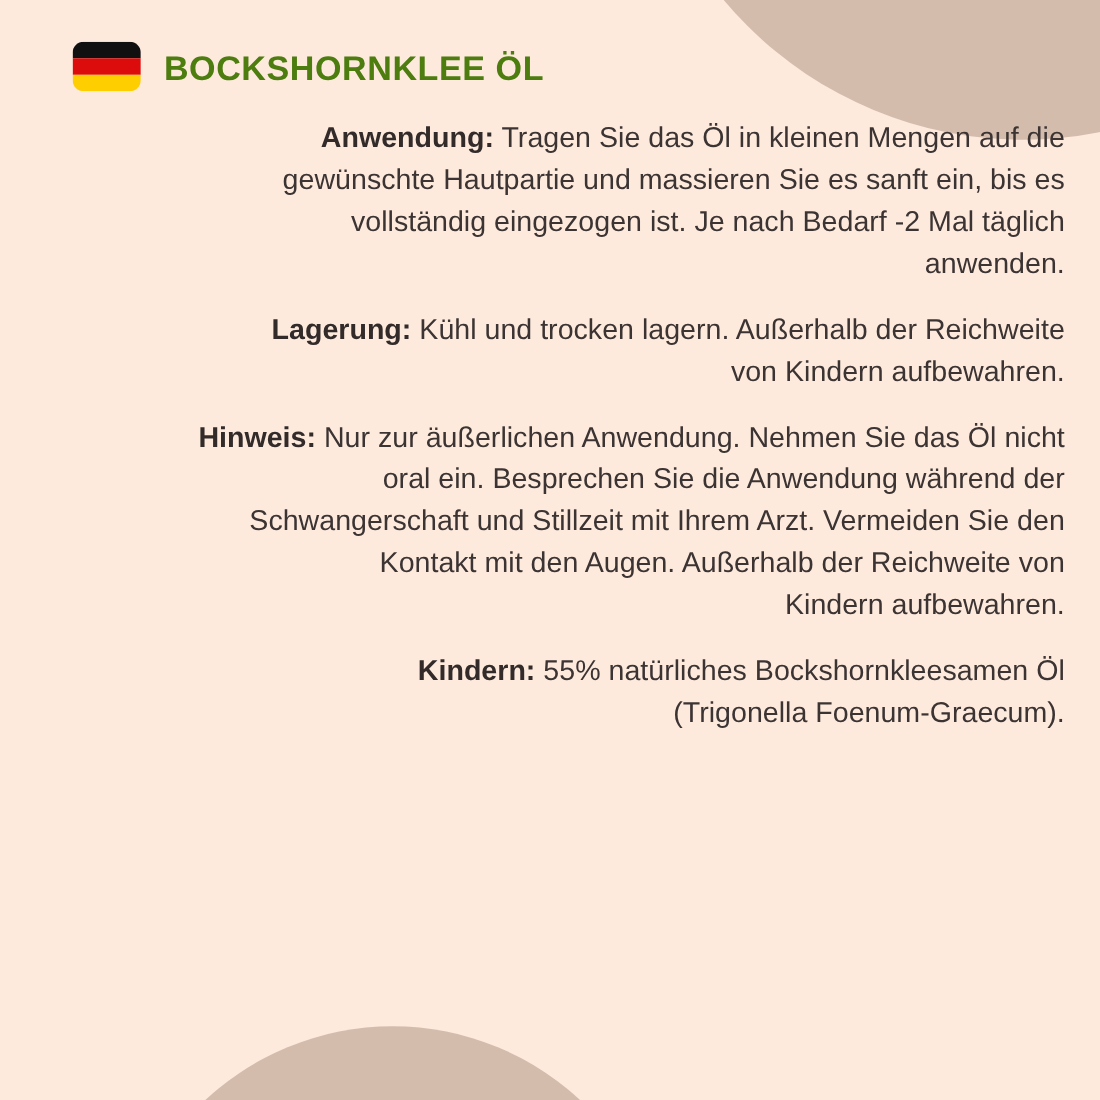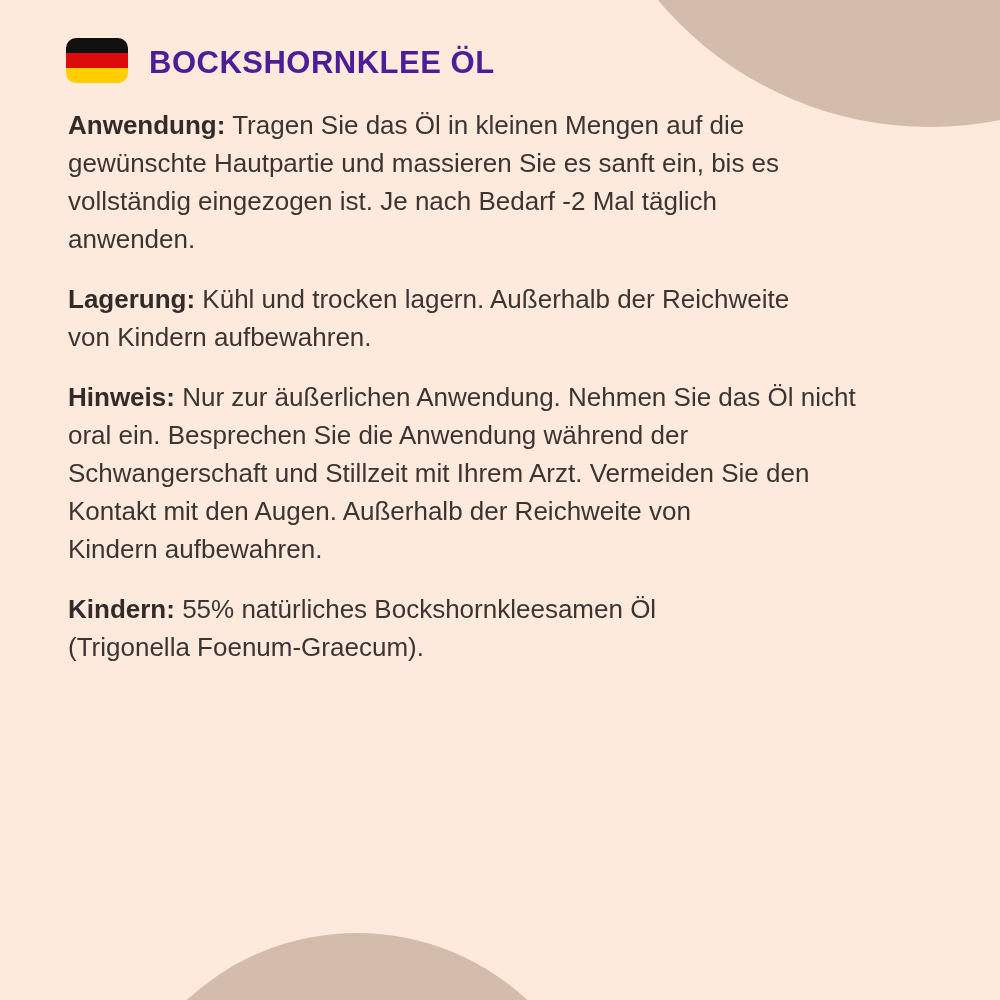--- a/index.html
+++ b/index.html
@@ -56,29 +56,30 @@
   }
   .flag .stripe { flex: 1 1 0; }
   .flag .stripe.black { background: #111010; }
   .flag .stripe.red   { background: #dd0c0c; }
   .flag .stripe.gold  { background: #ffce00; }
   .page-title {
     margin: 0;
     font-size: 31px;
     font-weight: bold;
     letter-spacing: 0.5px;
-    color: #4c1d95;
+    color: #4d7c0f;
     line-height: 1;
     padding-top: 3px;
   }
   .text-block {
     position: absolute;
     left: 2px;
     top: 68px;  
     width: 900px;
+    text-align: right;
   }
   .para {
     margin: 0 0 22px 0;
     font-size: 26px;
     line-height: 38px;
     color: #3c3433;
   }
   .para .plabel {
     font-weight: bold;
     color: #322b2a;

